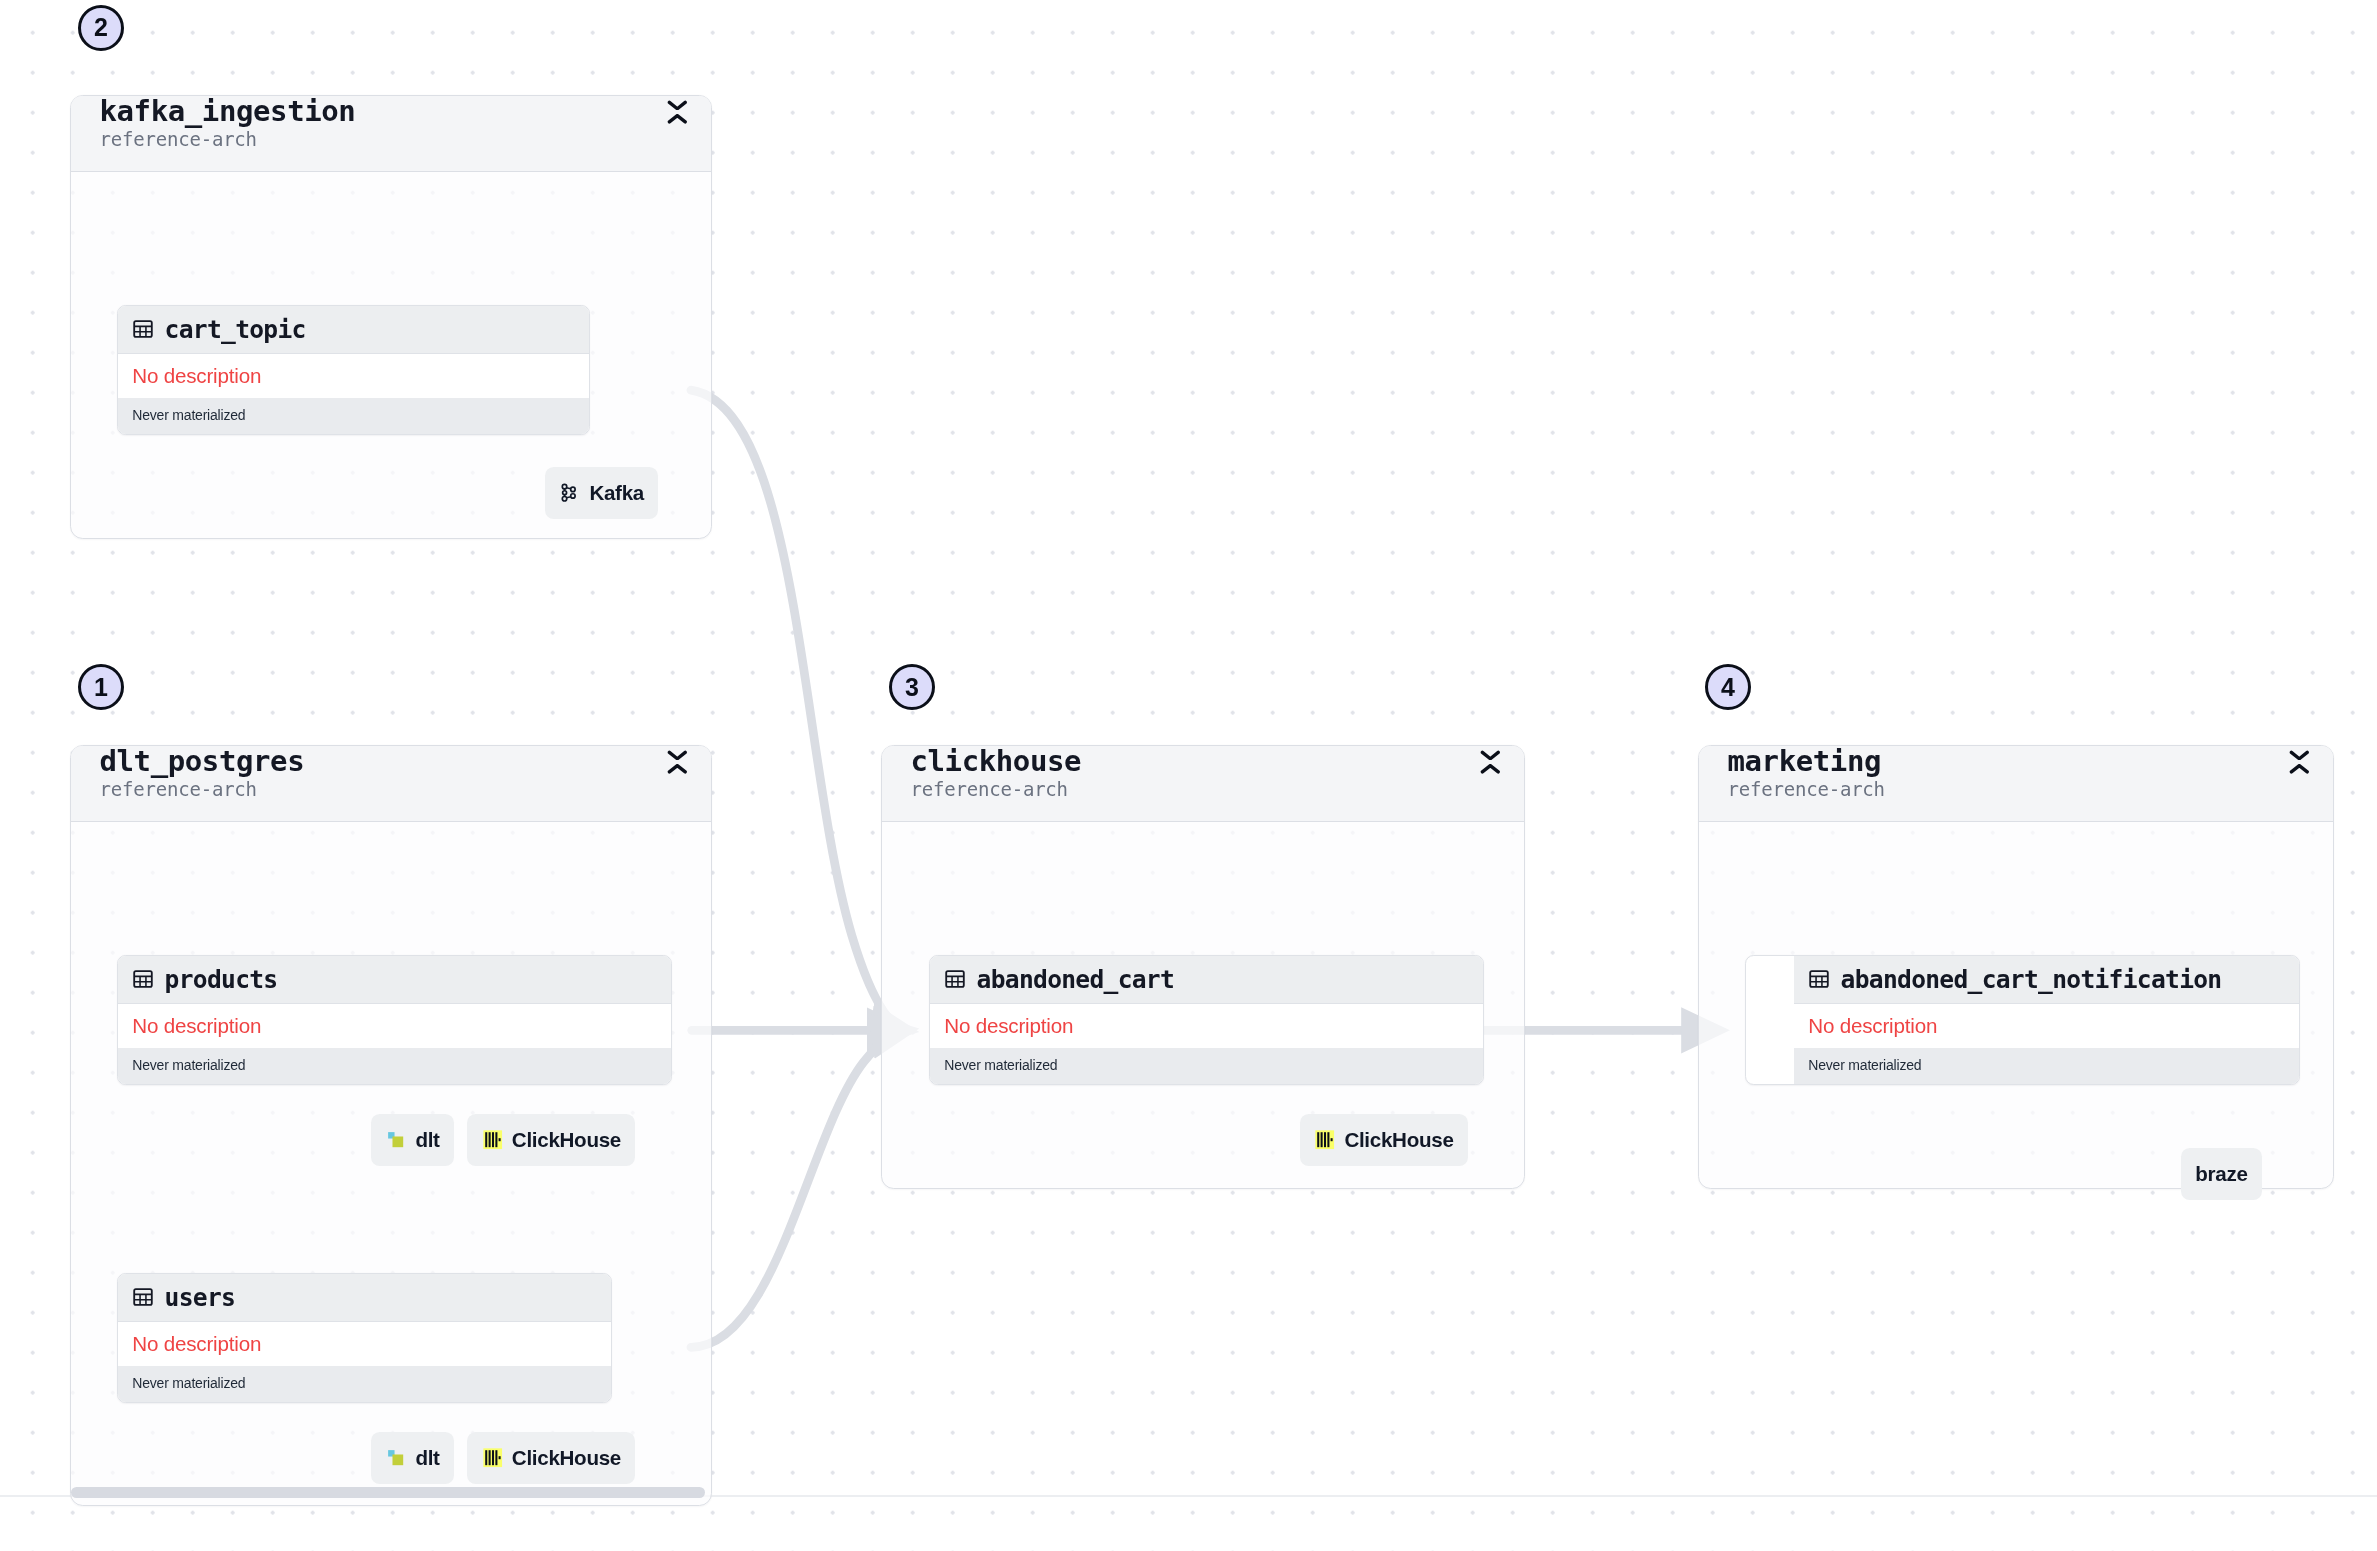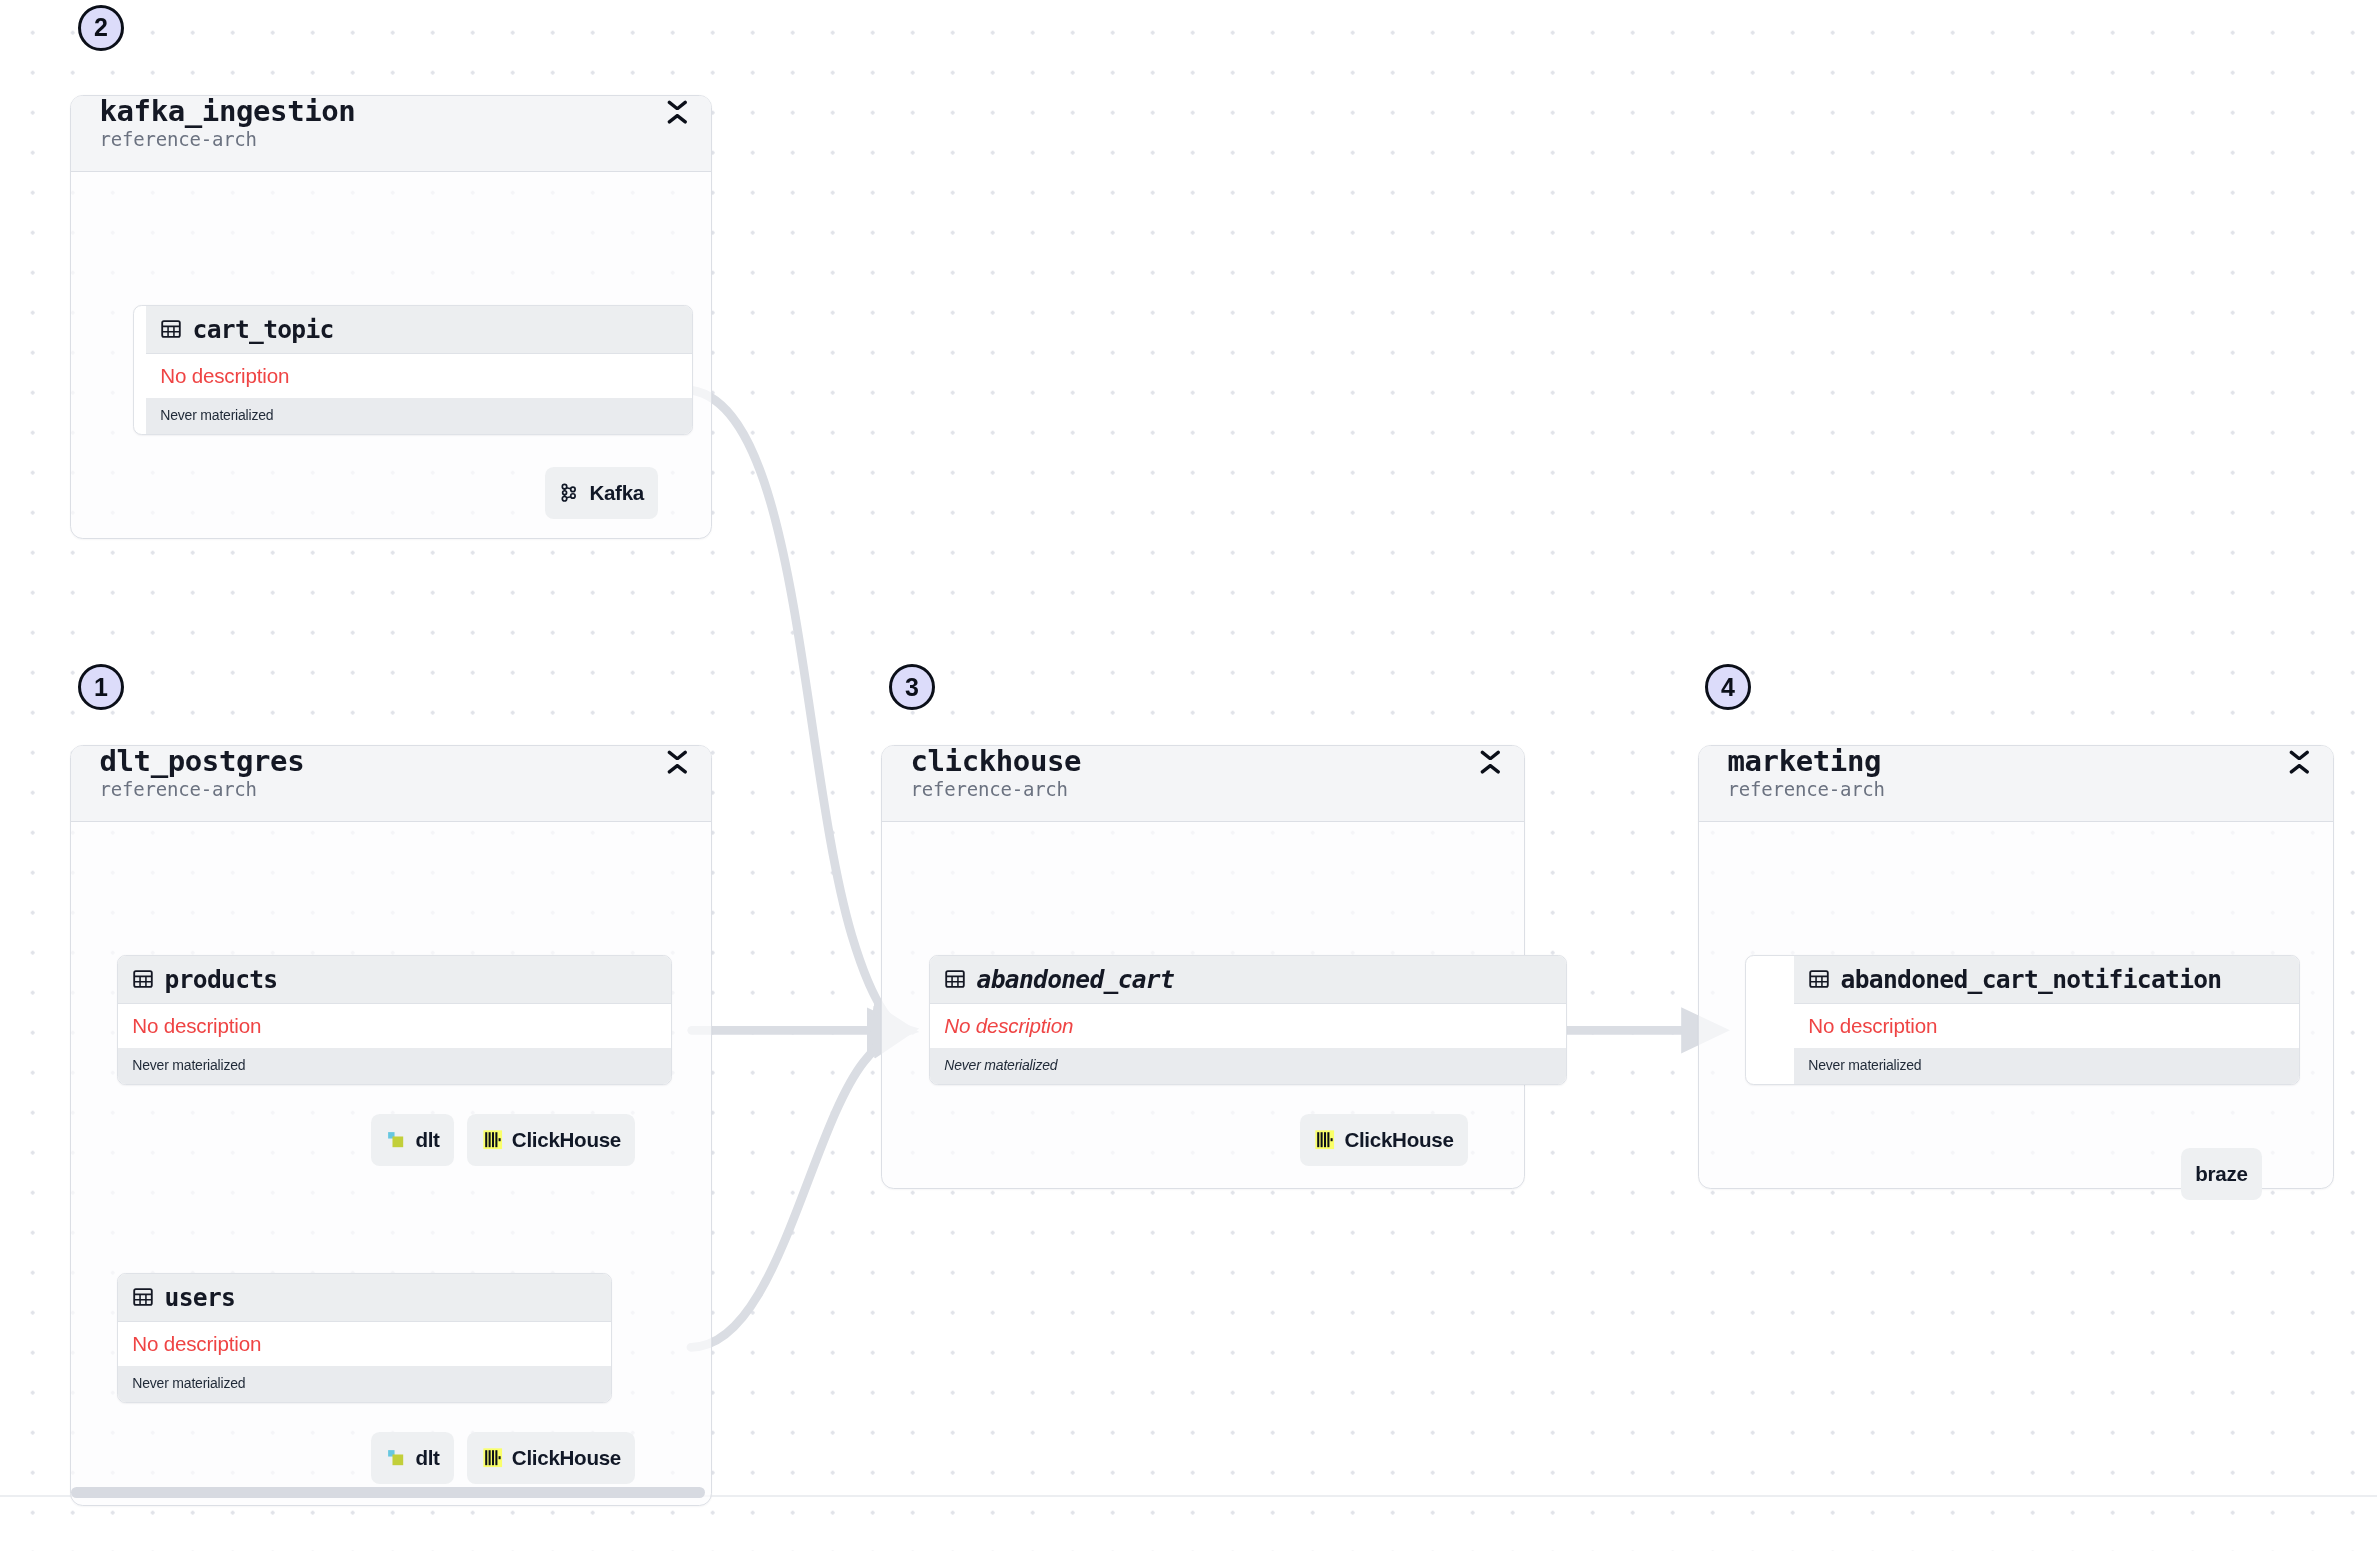--- a/index.html
+++ b/index.html
@@ -214,21 +214,21 @@
             <path d="M3 3 L13 11 L23 3" fill="none" stroke="#0b0f19" stroke-width="4.2" stroke-linecap="round" stroke-linejoin="round"></path>
           </svg>
         <svg width="20.6" height="10.3" viewBox="0 0 26 13">
             <path d="M3 10 L13 2 L23 10" fill="none" stroke="#0b0f19" stroke-width="4.2" stroke-linecap="round" stroke-linejoin="round"></path>
           </svg>
       </div>
     </div>
     <div class="group-body"></div>
   </div>
 
-  <div class="table-card" style="left:133px; top:305px; width:560px;padding-left:12px;">
+  <div class="table-card" style="left:117px; top:305px; width:473px;">
     <div class="tc-header">
       <span class="badge-icon">
         <svg width="22" height="22" viewBox="0 0 24 24">
             <rect x="2.4" y="3.4" width="19.2" height="17.2" rx="1.8" fill="none" stroke="#141824" stroke-width="2"></rect>
             <line x1="2.4" y1="9.2" x2="21.6" y2="9.2" stroke="#141824" stroke-width="2"></line>
             <line x1="2.4" y1="15" x2="21.6" y2="15" stroke="#141824" stroke-width="1.7"></line>
             <line x1="8.8" y1="9.2" x2="8.8" y2="20.6" stroke="#141824" stroke-width="1.7"></line>
             <line x1="15.2" y1="9.2" x2="15.2" y2="20.6" stroke="#141824" stroke-width="1.7"></line>
           </svg>
       </span>
@@ -374,21 +374,21 @@
             <path d="M3 3 L13 11 L23 3" fill="none" stroke="#0b0f19" stroke-width="4.2" stroke-linecap="round" stroke-linejoin="round"></path>
           </svg>
         <svg width="20.6" height="10.3" viewBox="0 0 26 13">
             <path d="M3 10 L13 2 L23 10" fill="none" stroke="#0b0f19" stroke-width="4.2" stroke-linecap="round" stroke-linejoin="round"></path>
           </svg>
       </div>
     </div>
     <div class="group-body"></div>
   </div>
 
-  <div class="table-card" style="left:929px; top:955px; width:638px;font-style:italic;">
+  <div class="table-card" style="left:929px; top:955px; width:555px;">
     <div class="tc-header">
       <span class="badge-icon">
         <svg width="22" height="22" viewBox="0 0 24 24">
             <rect x="2.4" y="3.4" width="19.2" height="17.2" rx="1.8" fill="none" stroke="#141824" stroke-width="2"></rect>
             <line x1="2.4" y1="9.2" x2="21.6" y2="9.2" stroke="#141824" stroke-width="2"></line>
             <line x1="2.4" y1="15" x2="21.6" y2="15" stroke="#141824" stroke-width="1.7"></line>
             <line x1="8.8" y1="9.2" x2="8.8" y2="20.6" stroke="#141824" stroke-width="1.7"></line>
             <line x1="15.2" y1="9.2" x2="15.2" y2="20.6" stroke="#141824" stroke-width="1.7"></line>
           </svg>
       </span>

